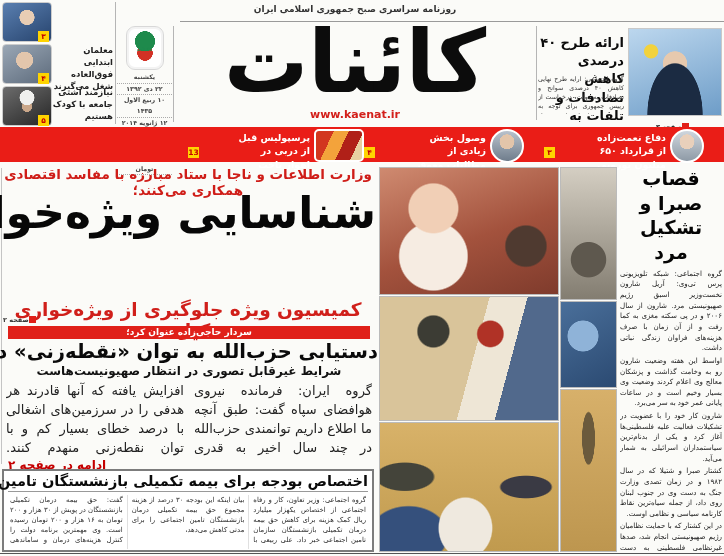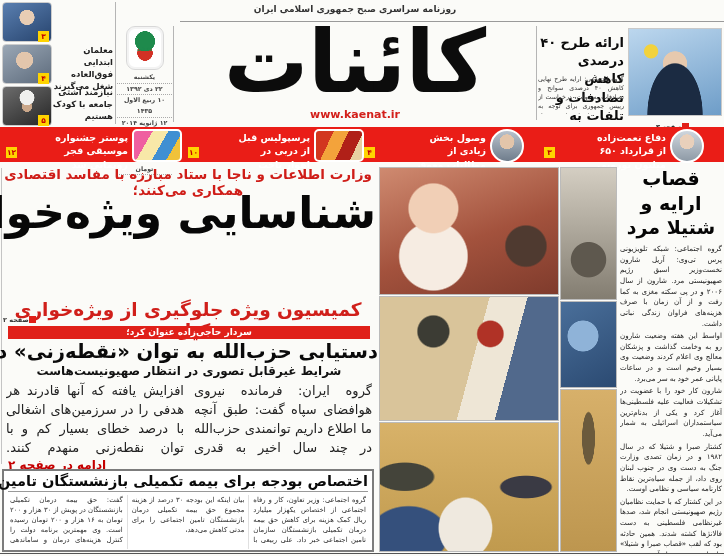--- a/index.html
+++ b/index.html
@@ -182,26 +182,21 @@
       <span class="badge bi-badge">۳</span>
     </div>
     <div class="band-item b-pos2">
       <div class="bi-photo ph-social"></div>
       <div class="bi-text">وصول بخش زیادی از مطالبات معوق تامین اجتماعی از کارفرمایان</div>
       <span class="badge bi-badge">۴</span>
     </div>
     <div class="band-item b-pos3">
       <div class="bi-photo rect ph-perse"></div>
       <div class="bi-text">پرسپولیس قبل از دربی در اهواز باخت</div>
-      <span class="badge bi-badge">۱۰</span>
-    </div>
-    <div class="band-item b-pos4">
-      <div class="bi-photo rect ph-poster"></div>
-      <div class="bi-text">پوستر جشنواره موسیقی فجر رونمایی شد</div>
-      <span class="badge bi-badge">۱۲</span>
+      <span class="badge bi-badge">13</span>
     </div>
   </div>
 
   <div class="left-rule"></div>
   <div class="lead-kicker">وزارت اطلاعات و ناجا با ستاد مبارزه با مفاسد اقتصادی همکاری می‌کنند؛</div>
   <div class="lead-h1" style="top:184px;">شناسایی ویژه‌خواران</div>
   <div class="lead-sub">کمیسیون ویژه جلوگیری از ویژه‌خواری تشکیل شد</div>
   <div class="lead-marker"><span class="red-sq"></span><span>صفحه ۲</span></div>
 
   <div class="hez-bar">سردار حاجی‌زاده عنوان کرد؛</div>
@@ -224,21 +219,21 @@
 
   <div class="photo p-sharon"></div>
   <div class="photo p-bodies"></div>
   <div class="photo p-desert"></div>
   <div class="photo s-bw"></div>
   <div class="photo s-blue"></div>
   <div class="photo s-sand"></div>
 
   <div class="obit">
     <p class="obit-h">قصاب</p>
-    <p class="obit-h">ارایه و شتیلا مرد</p>
+    <p class="obit-h">صبرا و تشکیل مرد</p>
     <div class="obit-body">
       <p class="lede">گروه اجتماعی: شبکه تلویزیونی پرس تی‌وی: آریل شارون نخست‌وزیر اسبق رژیم صهیونیستی مرد. شارون از سال ۲۰۰۶ و در پی سکته مغزی به کما رفت و از آن زمان با صرف هزینه‌های فراوان زندگی نباتی داشت.</p>
       <p>اواسط این هفته وضعیت شارون رو به وخامت گذاشت و پزشکان معالج وی اعلام کردند وضعیت وی بسیار وخیم است و در ساعات پایانی عمر خود به سر می‌برد.</p>
       <p>شارون کار خود را با عضویت در تشکیلات فعالیت علیه فلسطینی‌ها آغاز کرد و یکی از بدنام‌ترین سیاستمداران اسرائیلی به شمار می‌آید.</p>
       <p>کشتار صبرا و شتیلا که در سال ۱۹۸۲ و در زمان تصدی وزارت جنگ به دست وی در جنوب لبنان روی داد، از جمله سیاه‌ترین نقاط کارنامه سیاسی و نظامی اوست.</p>
       <p>در این کشتار که با حمایت نظامیان رژیم صهیونیستی انجام شد، صدها غیرنظامی فلسطینی به دست فالانژها کشته شدند. همین حادثه بود که لقب «قصاب صبرا و شتیلا» را برای وی به همراه آورد.</p>
       <p>شارون پیش از آن هم در پاییز سال ۱۹۵۳ با نظامیان تحت امرش موسوم به یگان ۱۰۱ در کشتار روستای قبیه در شمال قدس و در اراضی تحت اختیار اردن مشارکت داشت. این حمله به ویرانی کامل روستا و مرگ ده‌ها غیرنظامی انجامید؛ اقدامی که واکنش شورای امنیت سازمان ملل را در پی داشت و اقدام صهیونیست‌ها محکوم شد.</p>
 
     </div>
   </div>

